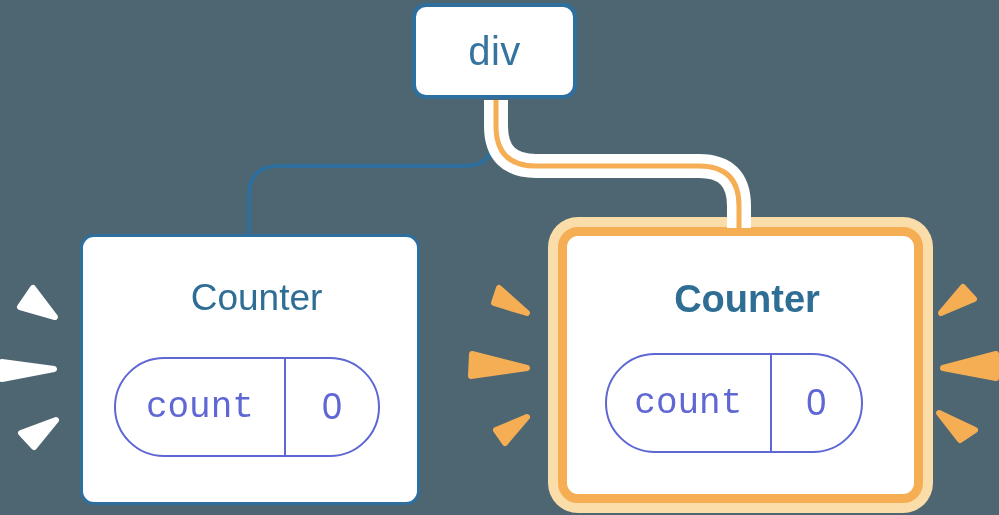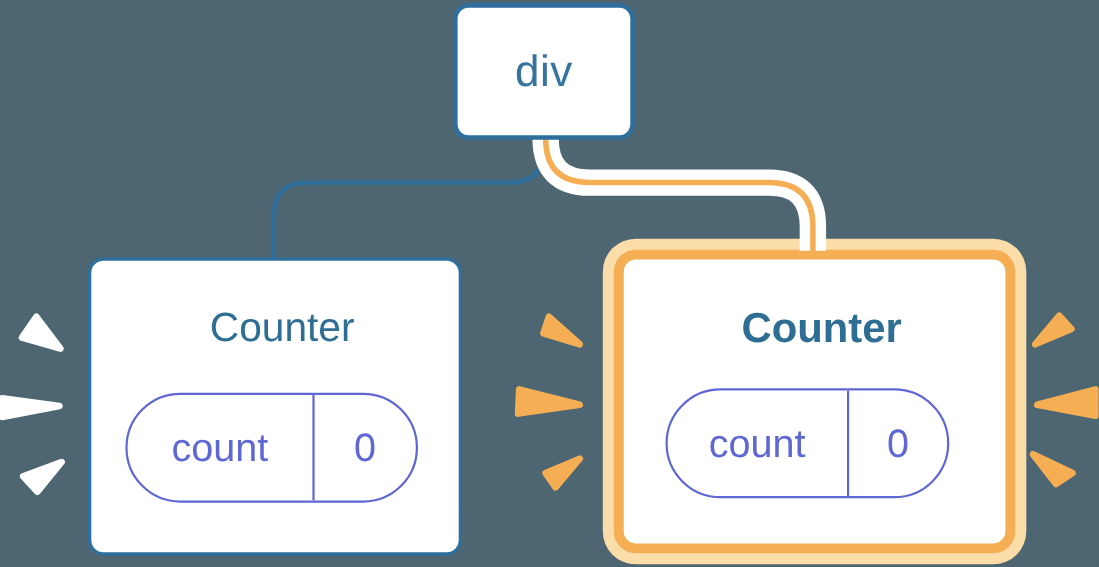--- a/index.html
+++ b/index.html
@@ -17,21 +17,21 @@
   .layer-svg {
     position: absolute;
     left: 0; top: 0;
     z-index: 20;
     pointer-events: none;
   }
   
   .node-div {
     position: absolute;
     left: 412px; top: 3px;
-    width: 165px; height: 124px;
+    width: 165px; height: 96px;
     box-sizing: border-box;
     background: var(--card-fill, #fff);
     border: 4px solid var(--blue-border, #2E6F9E);
     border-radius: 14px;
     display: flex; align-items: center; justify-content: center;
     z-index: 30;
   }
   .node-div-label {
     color: var(--blue-text, #35749E);
     font-size: 40px;
@@ -77,21 +77,21 @@
     overflow: hidden;
     background: var(--card-fill, #fff);
   }
   .card-left .pill { left: 31px; top: 120px; width: 266px; height: 100px; }
   .card-right .pill { left: 38px; top: 117px; width: 258px; height: 100px; }
   .pill-key, .pill-val {
     display: flex; align-items: center; justify-content: center;
     color: var(--state-purple, #5E67D3);
     font-size: 36px;
   }
-  .pill-key { flex: 1.82; border-right: 2px solid var(--state-purple, #5E67D3); }
+  .pill-key { flex: 1.82; border-right: 2px solid var(--state-purple, #5E67D3); font-family: Liberation Mono, monospace; }
   .pill-val { flex: 1; }
   
   .edge-blue   { fill: none; stroke: var(--blue-border, #2E6F9E); stroke-width: 4px; }
   .edge-casing { fill: none; stroke: var(--edge-casing, #fff); stroke-width: 24px; }
   .edge-orange { fill: none; stroke: var(--highlight-orange, #F6AE55); stroke-width: 5px; }
   
   .spark-white  { fill: var(--spark-white, #fff); stroke: var(--spark-white, #fff);
                   stroke-width: 6px; stroke-linejoin: round; }
   .spark-orange { fill: var(--highlight-orange, #F6AE55); stroke: var(--highlight-orange, #F6AE55);
                   stroke-width: 6px; stroke-linejoin: round; }

